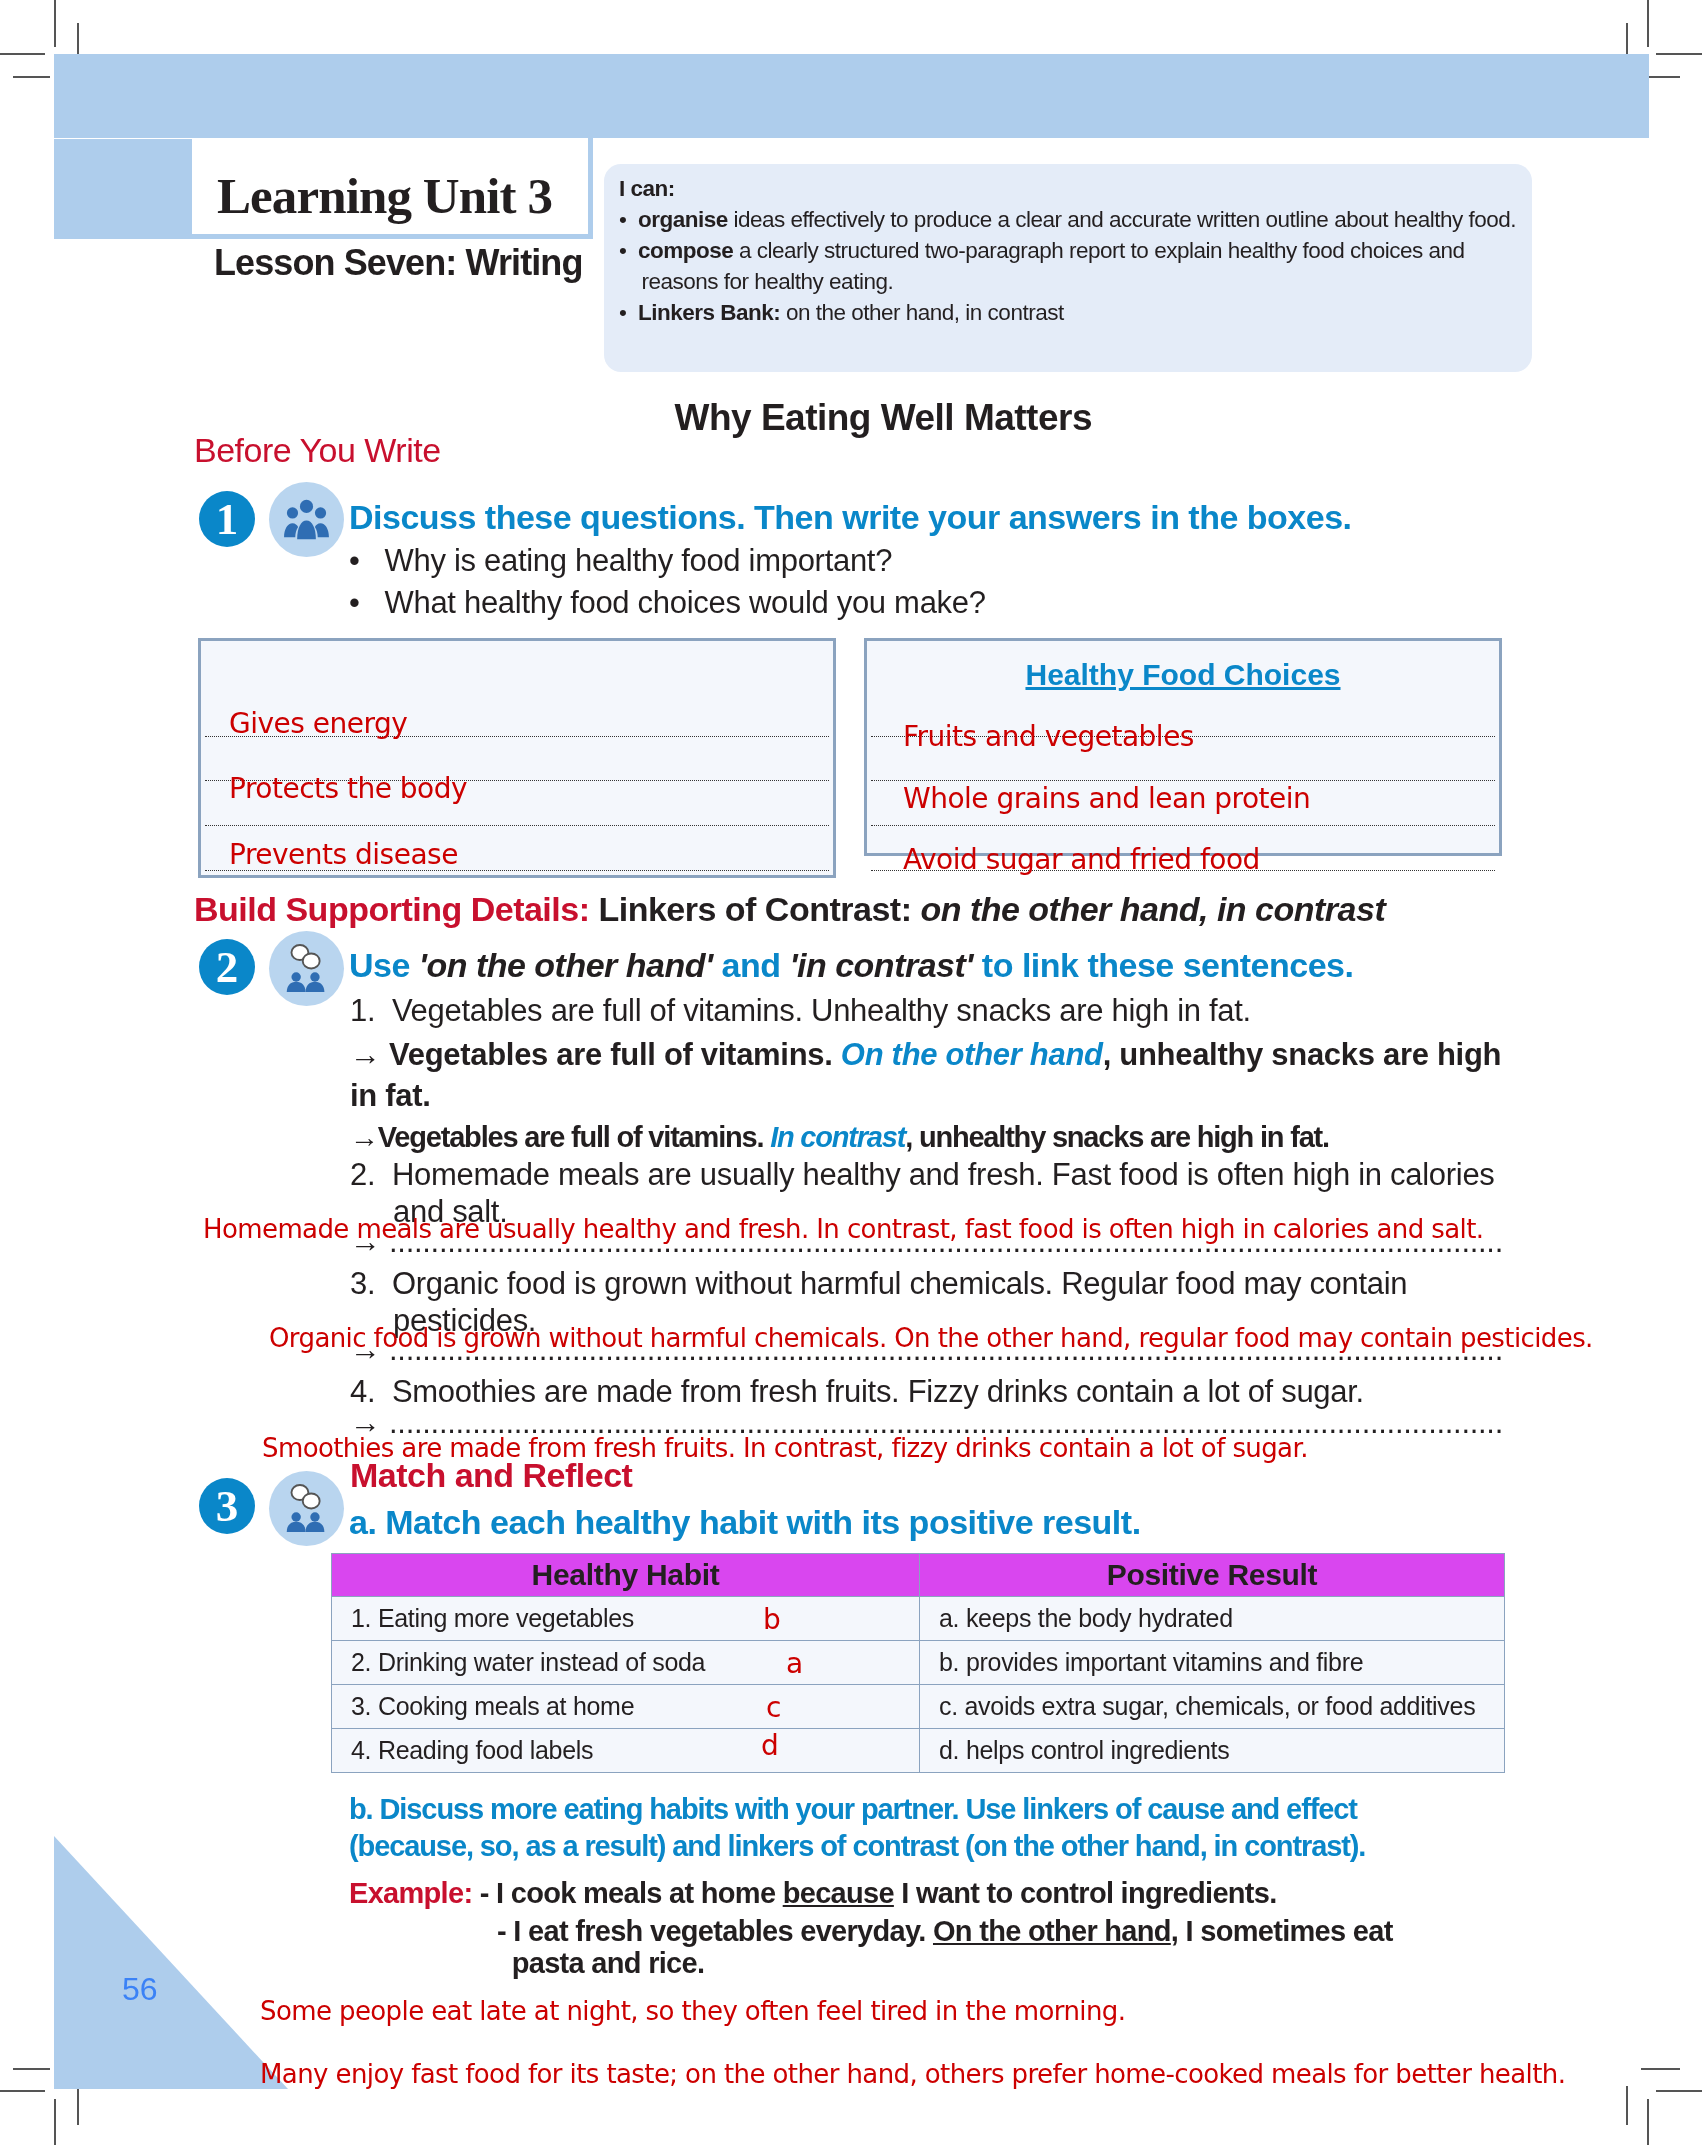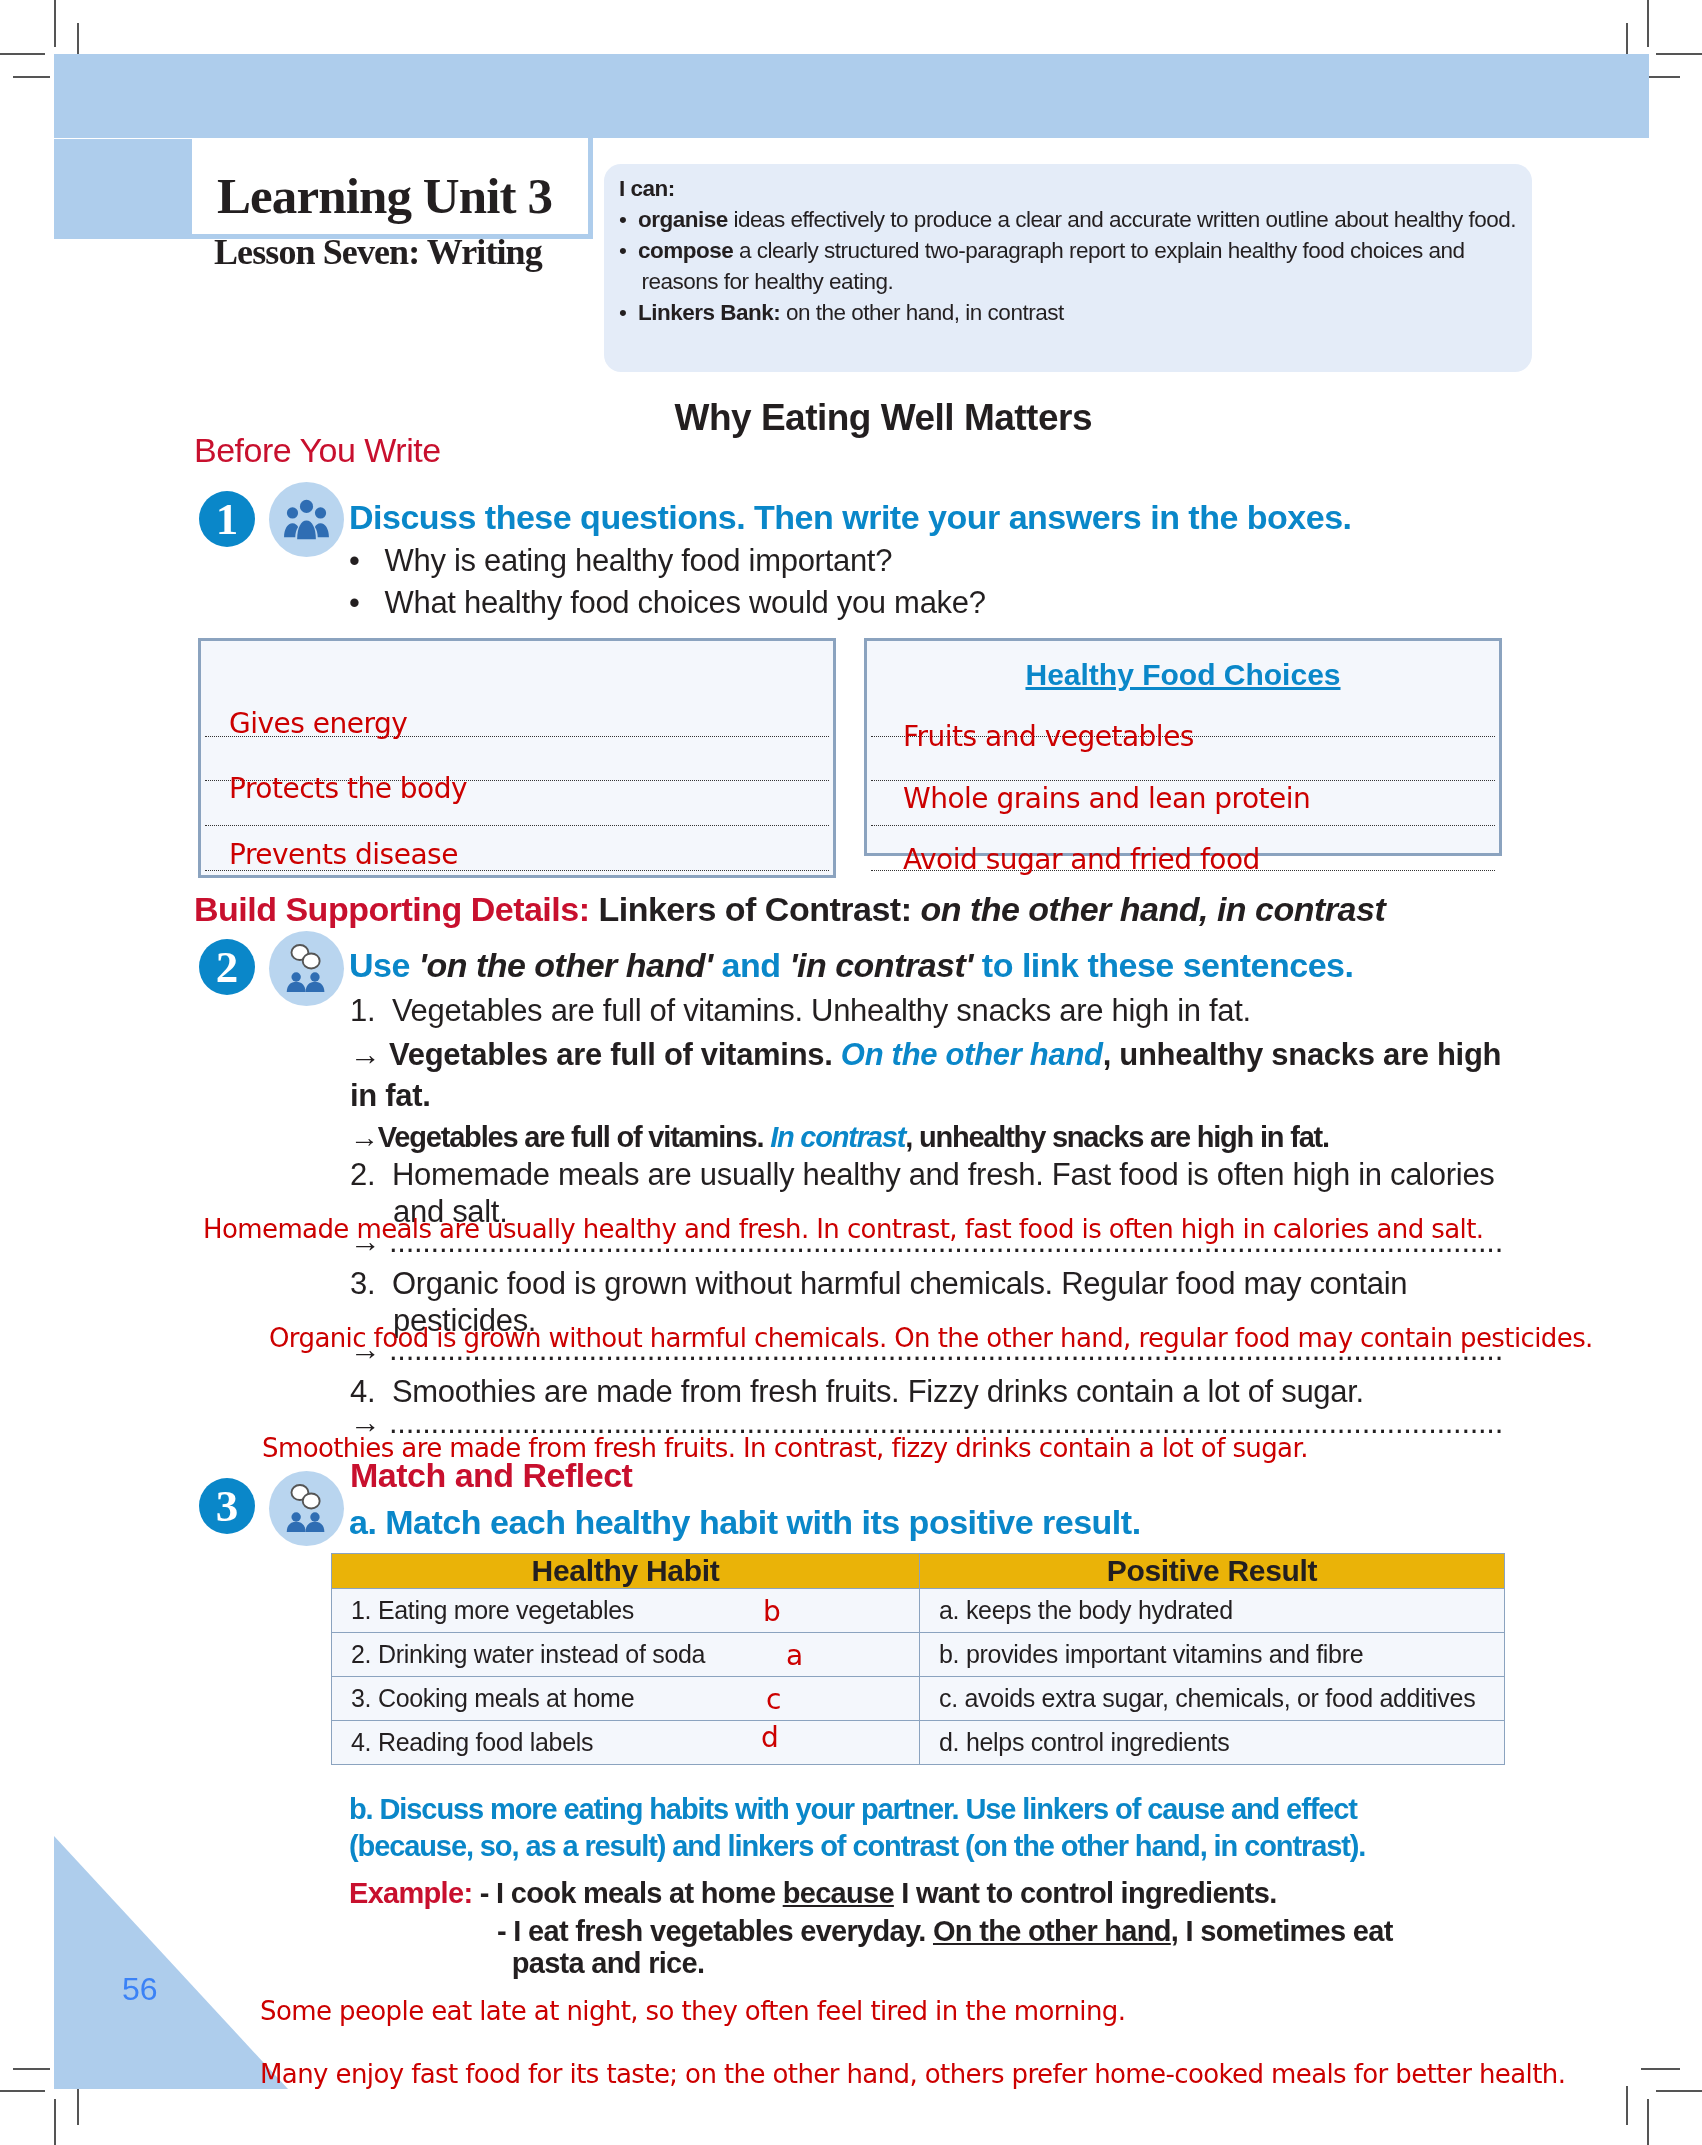--- a/index.html
+++ b/index.html
@@ -2,41 +2,41 @@
 <html style="font-size:15px"><head>
 <meta charset="utf-8">
 <style>
 *{box-sizing:border-box;margin:0;padding:0}
 body{width:1702px;height:2146px;position:relative;background:#fff;font-family:"Liberation Sans",sans-serif;color:#231f20;overflow:hidden}
 .abs{position:absolute}
 .band{left:54px;top:54px;width:1595px;height:84px;background:#aecdec}
 .band2{left:54px;top:139px;width:138px;height:100px;background:#aecdec}
 .titlebox{left:192px;top:138px;width:401px;height:101px;background:#fff;border-right:5.6px solid #aecdec;border-bottom:5.6px solid #aecdec}
 .unit-title{left:217px;top:167px;font-family:"Liberation Serif",serif;font-weight:bold;font-size:51px;letter-spacing:-0.9px;color:#231f20}
-.lesson-title{left:214px;top:231px;font-family:Liberation Serif, serif;font-weight:bold;font-size:36px;letter-spacing:-0.9px}
+.lesson-title{left:214px;top:242px;font-family:Liberation Sans, sans-serif;font-weight:bold;font-size:36px;letter-spacing:-0.9px}
 .ican{left:604px;top:164px;width:928px;height:208px;background:#e4ecf8;border-radius:17px;padding:9.4px 15px;font-size:22.5px;line-height:31px;letter-spacing:-0.5px}
 .ican .hd{font-weight:bold}
 .ican .bl{padding-left:22.5px;text-indent:-22.5px}
 .ican .bl b{font-weight:bold}
 .main-title{left:0;width:1702px;top:397px;text-align:right;font-size:37px;font-weight:bold;letter-spacing:-0.5px;padding-left:0}
 .red{color:#c8102e}
 .blue{color:#0a87c9}
 .sec{font-size:34px;font-weight:normal;letter-spacing:-0.5px}
 .num{width:56px;height:56px;border-radius:50%;background:#0a87c9;color:#fff;font-weight:bold;font-size:45px;text-align:center;line-height:56px;font-family:"Liberation Serif",serif}
 .icon-circ{width:75px;height:75px;border-radius:50%;background:#b9d5ef;display:flex;align-items:center;justify-content:center}
 .inst{font-size:34px;font-weight:bold;color:#0a87c9;letter-spacing:-0.5px}
 .body-txt{font-size:31px;letter-spacing:-0.3px}
 .box{border:3.7px solid #8ba3bf;background:#f4f7fc}
 .box .h{text-align:center;font-size:30px;font-weight:bold;color:#0a87c9;text-decoration:underline;margin-top:17px}
 .dotline{border-bottom:1.9px dotted #333;position:absolute;left:3.7px;right:3.7px}
 .ans{color:#cc0000;font-size:28px;font-family:"DejaVu Sans",sans-serif;position:absolute;letter-spacing:-0.5px}
 .ansred{color:#cc0000;font-family:"DejaVu Sans",sans-serif;font-size:26px;letter-spacing:-0.6px;position:absolute;white-space:nowrap}
 .bold{font-weight:bold}
 table.match{border-collapse:collapse;position:absolute;left:331px;top:1553px;width:1174px;font-size:25px;letter-spacing:-0.3px}
-table.match th{background:#eab308;font-size:30px;font-weight:bold;height:35px;border:1.9px solid #8ba3bf}
+table.match th{background:#d946ef;font-size:30px;font-weight:bold;height:43px;border:1.9px solid #8ba3bf}
 table.match td{height:44px;border:1.9px solid #8ba3bf;padding-left:19px;position:relative;background:#f4f7fc}
 table.match td.c1{width:588px}
 .mlet{position:absolute;color:#cc0000;font-family:"DejaVu Sans",sans-serif;font-size:28px;top:5.6px}
 .corner{background:#aecdec;clip-path:polygon(0 0,0 100%,100% 100%)}
 .crop{position:absolute;background:#555}
 </style>
 </head>
 <body>
 
 <div class="crop" style="left:54px;top:0;width:1.9px;height:47px"></div>

